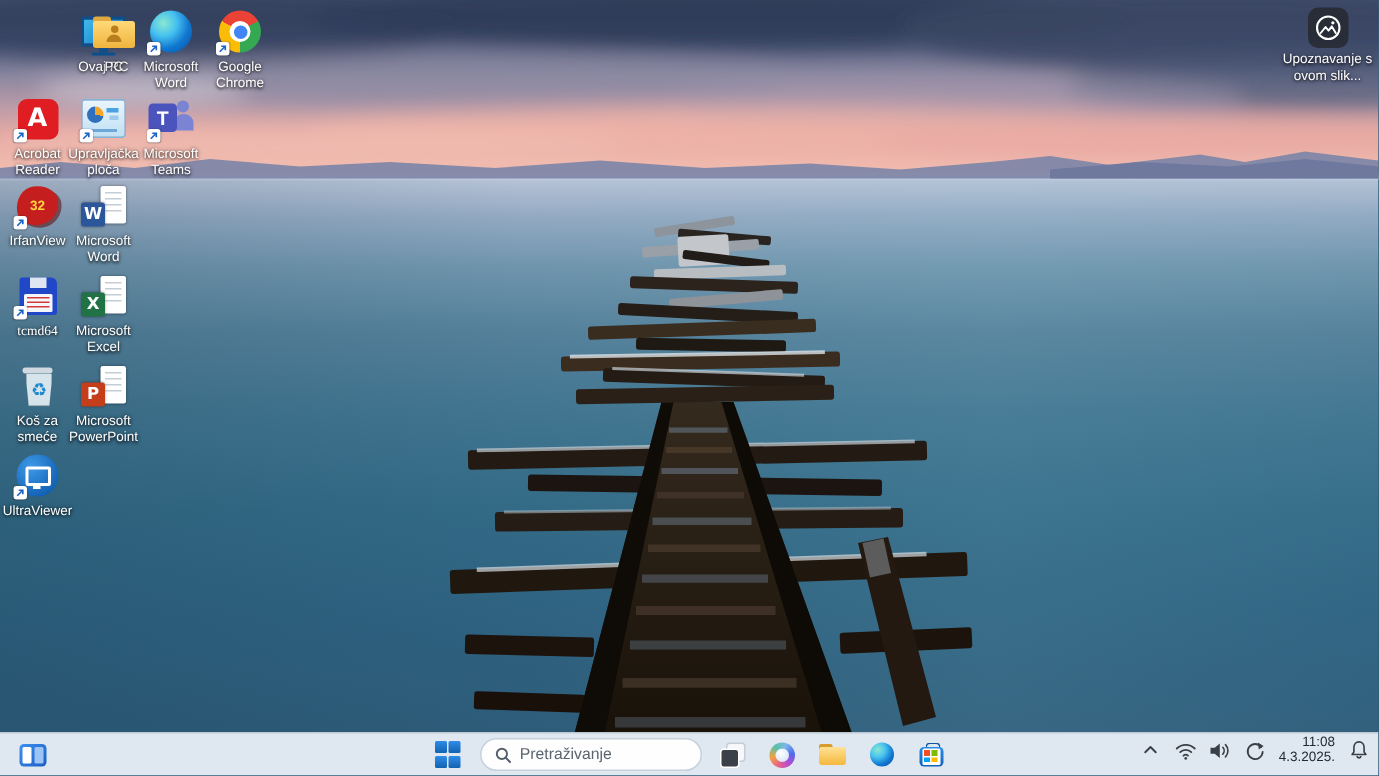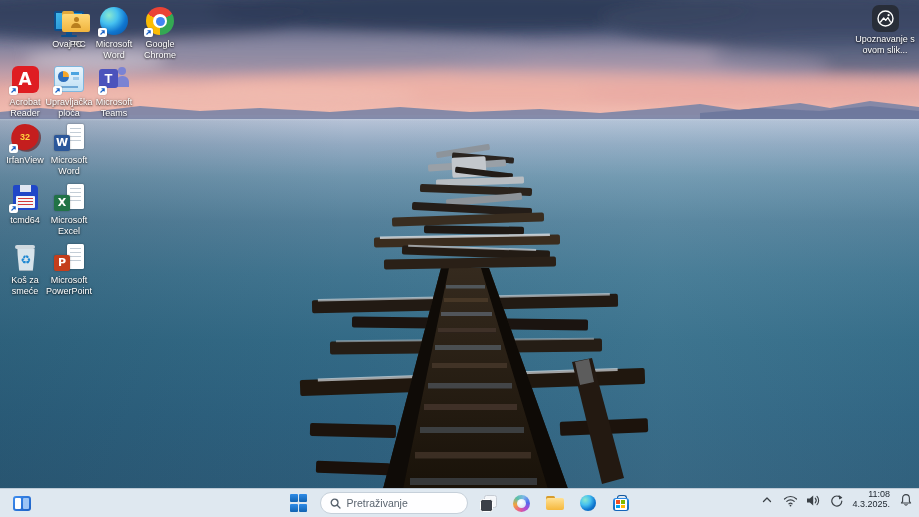--- a/index.html
+++ b/index.html
@@ -336,21 +336,21 @@
             <i style="top:8px"></i>
             <i style="top:12px"></i>
             <i style="top:16px"></i>
           </div>
         <div class="sq" style="background:#2b579a;">W</div>
       </div>
     </div>
     <span class="lbl">Microsoft Word</span>
   </div>
 
-  <div class="cell" style="left:1px;top:181px;">
+  <div class="cell" style="left:1px;top:181px;font-family:Liberation Serif, serif;">
     <div class="art">
       <div class="floppy">
           <div class="shutter"></div>
         <div class="label2">
             <i style="top:2px"></i>
             <i style="top:5px"></i>
             <i style="top:8px"></i>
           </div>
         </div>
       <span class="badge">
@@ -397,20 +397,33 @@
             <i style="top:8px"></i>
             <i style="top:12px"></i>
             <i style="top:16px"></i>
           </div>
         <div class="sq" style="background:#c43e1c;">P</div>
       </div>
     </div>
     <span class="lbl">Microsoft PowerPoint</span>
   </div>
 
+  <div class="cell" style="left:1px;top:301px;">
+    <div class="art">
+      <div class="uview">
+          <div class="scr"></div>
+        </div>
+      <span class="badge">
+          <svg width="7" height="7" viewBox="0 0 7 7">
+            <path d="M1.5,5.5 L5,2 M2.5,1.8 L5.2,1.8 L5.2,4.5" stroke="#1a62c5" stroke-width="1.1" fill="none"></path>
+          </svg>
+        </span>
+    </div>
+    <span class="lbl">UltraViewer</span>
+  </div>
 </div>
 
 <div class="spotlight">
   <div class="spot-art">
     <svg width="19" height="19" viewBox="0 0 19 19">
       <circle cx="9.5" cy="9.5" r="7.5" fill="none" stroke="#fff" stroke-width="1.4"></circle>
       <path d="M4.5,13 l3.2,-4 2,2.4 2.2,-2.8 2.6,4.4" fill="none" stroke="#fff" stroke-width="1.3" stroke-linejoin="round" stroke-linecap="round"></path>
       <circle cx="12.6" cy="6.2" r="1.1" fill="#fff"></circle>
     </svg>
   </div>

